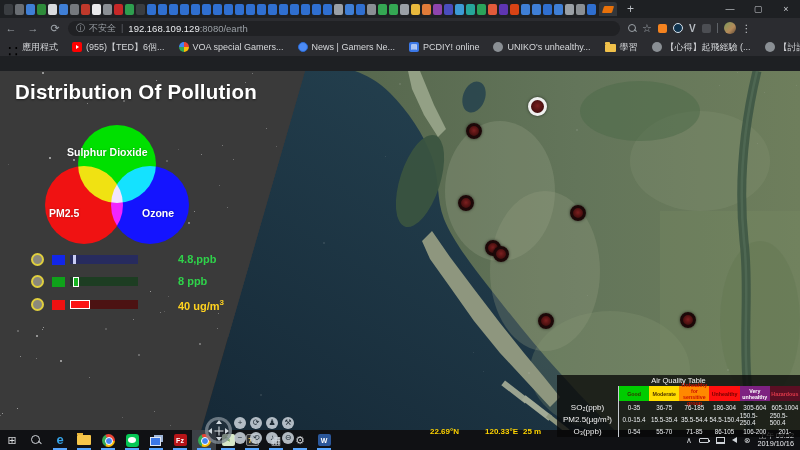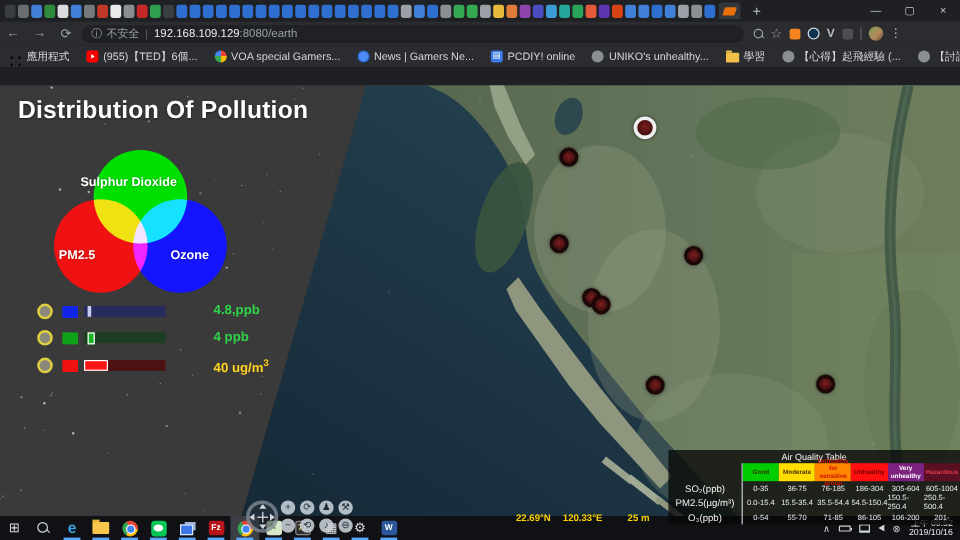--- a/index.html
+++ b/index.html
@@ -91,21 +91,21 @@
   #compass .cplus{position:absolute;left:50%;top:50%;width:9px;height:9px;transform:translate(-50%,-50%);}
   #compass .cplus::before{content:"";position:absolute;left:0;top:4px;width:9px;height:1.5px;background:#dfe5ea;}
   #compass .cplus::after{content:"";position:absolute;left:4px;top:0;width:1.5px;height:9px;background:#dfe5ea;}
   .carr{position:absolute;width:0;height:0;}
   .carr.n{left:8px;top:0;border-left:3px solid transparent;border-right:3px solid transparent;border-bottom:4px solid #cfd6dc;}
   .carr.s{left:8px;bottom:0;border-left:3px solid transparent;border-right:3px solid transparent;border-top:4px solid #cfd6dc;}
   .carr.w{left:0;top:8px;border-top:3px solid transparent;border-bottom:3px solid transparent;border-right:4px solid #cfd6dc;}
   .carr.e{right:0;top:8px;border-top:3px solid transparent;border-bottom:3px solid transparent;border-left:4px solid #cfd6dc;}
   #navbtns{position:absolute;left:234px;top:346px;width:64px;height:28px;}
   .nbtn{position:absolute;width:12px;height:12px;border-radius:50%;background:rgba(200,208,216,.88);color:#1e2a33;font-size:8px;display:flex;align-items:center;justify-content:center;line-height:12px;}
-  #coords{position:absolute;left:430px;top:356px;width:130px;color:#ffd400;font-size:8px;font-weight:bold;display:flex;gap:10px;}
+  #coords{position:absolute;left:430px;top:356px;width:130px;color:#ffd400;font-size:8px;font-weight:bold;display:flex;gap:26px;}
   #scaletxt{position:absolute;left:523px;top:356px;color:#ffd400;font-size:8px;font-weight:bold;}
 
   
   #taskbar{position:absolute;left:0;top:430px;width:800px;height:20px;background:#101114;display:flex;align-items:center;}
   .tkicon{position:relative;width:24px;height:20px;display:flex;align-items:center;justify-content:center;flex:0 0 auto;}
   .tkicon.active{background:#3c4046;}
   .tk-run::after{content:"";position:absolute;left:5px;bottom:0;width:14px;height:2px;background:#58a6ff;}
   .tk-g{font-size:11px;line-height:20px;}
   .tk-box{font-size:7px;font-weight:bold;width:13px;height:12px;border-radius:2px;display:flex;align-items:center;justify-content:center;}
   .ic-chrome{position:relative;width:13px;height:13px;border-radius:50%;background:conic-gradient(from -30deg,#ea4335 0 120deg,#fbbc05 0 240deg,#34a853 0 360deg);}
@@ -391,21 +391,21 @@
               <div class="sthumb-line" style="left: 5%; background: rgb(201, 205, 244);"></div>
             </div>
             <span class="svalue" style="color: rgb(47, 210, 74);">4.8,ppb</span>
           </div>
           <div class="srow" style="top: 22px;">
             <span class="stoggle"></span>
             <span class="sswatch" style="background: rgb(15, 161, 26);"></span>
             <div class="strack" style="background: rgb(29, 61, 34);">
               <div class="sthumb-box" style="left: 5%; background: rgb(24, 179, 34);"></div>
             </div>
-            <span class="svalue" style="color: rgb(47, 210, 74);">4 ppb</span>
+            <span class="svalue" style="color: rgb(47, 210, 74);">8 ppb</span>
           </div>
           <div class="srow" style="top: 45px; padding-left: 12px;">
             <span class="stoggle"></span>
             <span class="sswatch" style="background: rgb(240, 17, 17);"></span>
             <div class="strack" style="background: rgb(76, 18, 18);">
               <div class="sfill" style="width: 30%; background: rgb(251, 20, 20); border: 1px solid rgb(255, 255, 255);"></div>
             </div>
             <span class="svalue" style="color: rgb(255, 210, 31);">40 ug/m<sup>3</sup></span>
           </div>
         </div>

